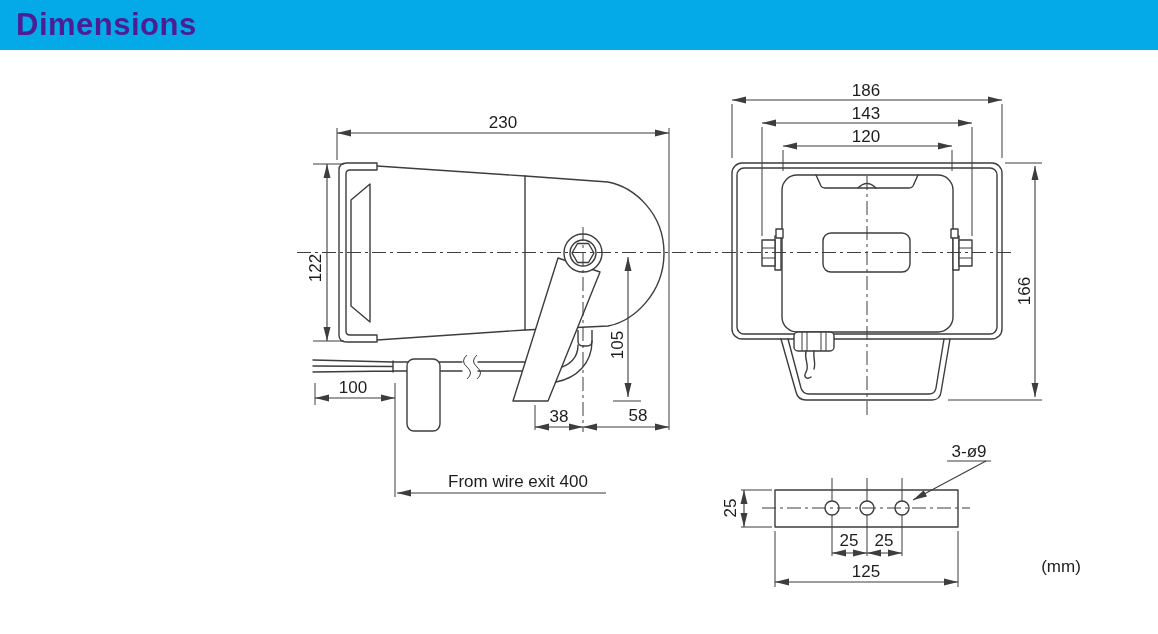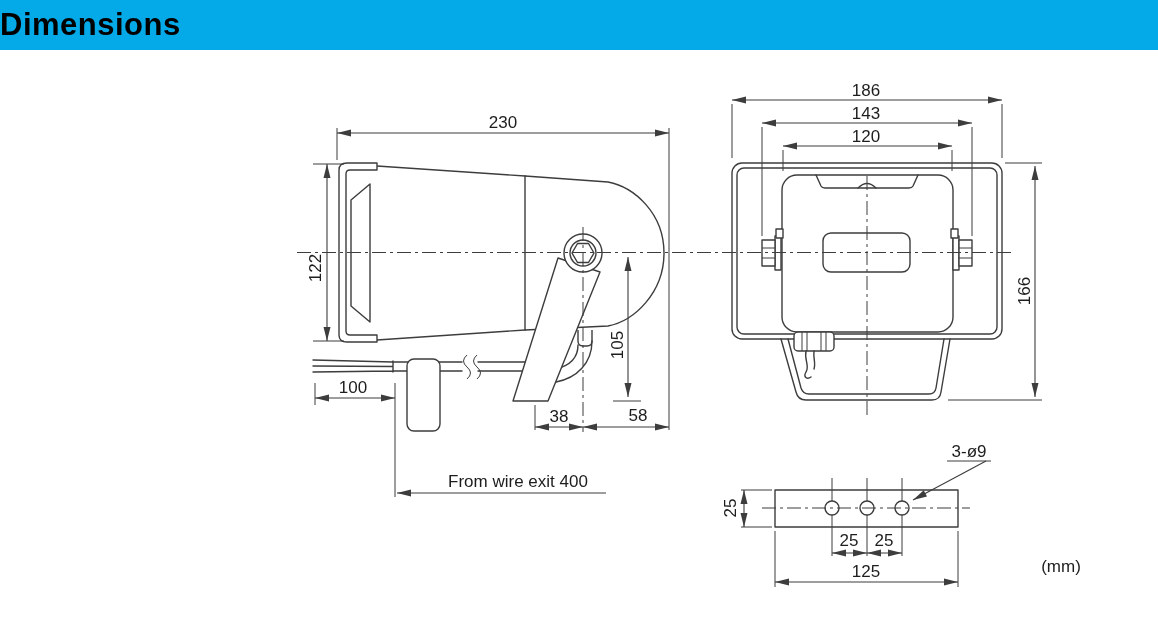--- a/index.html
+++ b/index.html
@@ -1,20 +1,20 @@
 <!DOCTYPE html>
 <html><head>
 <meta charset="utf-8">
 <style>
   html,body{margin:0;padding:0;background:#ffffff;}
   #stage{position:relative;width:1158px;height:634px;background:#ffffff;overflow:hidden;
          font-family:"Liberation Sans",sans-serif;}
   .header-bar{position:absolute;left:0;top:0;width:1158px;height:50px;background:#04a9e8;
               display:flex;align-items:center;}
-  .header-bar .title{color:#000000;font-size:31px;font-weight:bold;padding-left:0;
+  .header-bar .title{color:#4c1d95;font-size:31px;font-weight:bold;padding-left:16px;
                      letter-spacing:0.5px;}
   svg{position:absolute;left:0;top:0;}
   .ln{stroke:#3d3d3d;stroke-width:1.4;fill:none;stroke-linejoin:round;stroke-linecap:round;}
   .lnw{stroke:#3d3d3d;stroke-width:1.4;fill:#ffffff;stroke-linejoin:round;}
   .dim{stroke:#3d3d3d;stroke-width:1.1;fill:none;}
   .thin{stroke:#3d3d3d;stroke-width:1;fill:none;}
   .cl{stroke:#3d3d3d;stroke-width:1;fill:none;stroke-dasharray:14 4 3 4;}
   text.d{font-family:"Liberation Sans",sans-serif;font-size:17px;fill:#1d1d1d;text-anchor:middle;}
 </style>
 </head>

